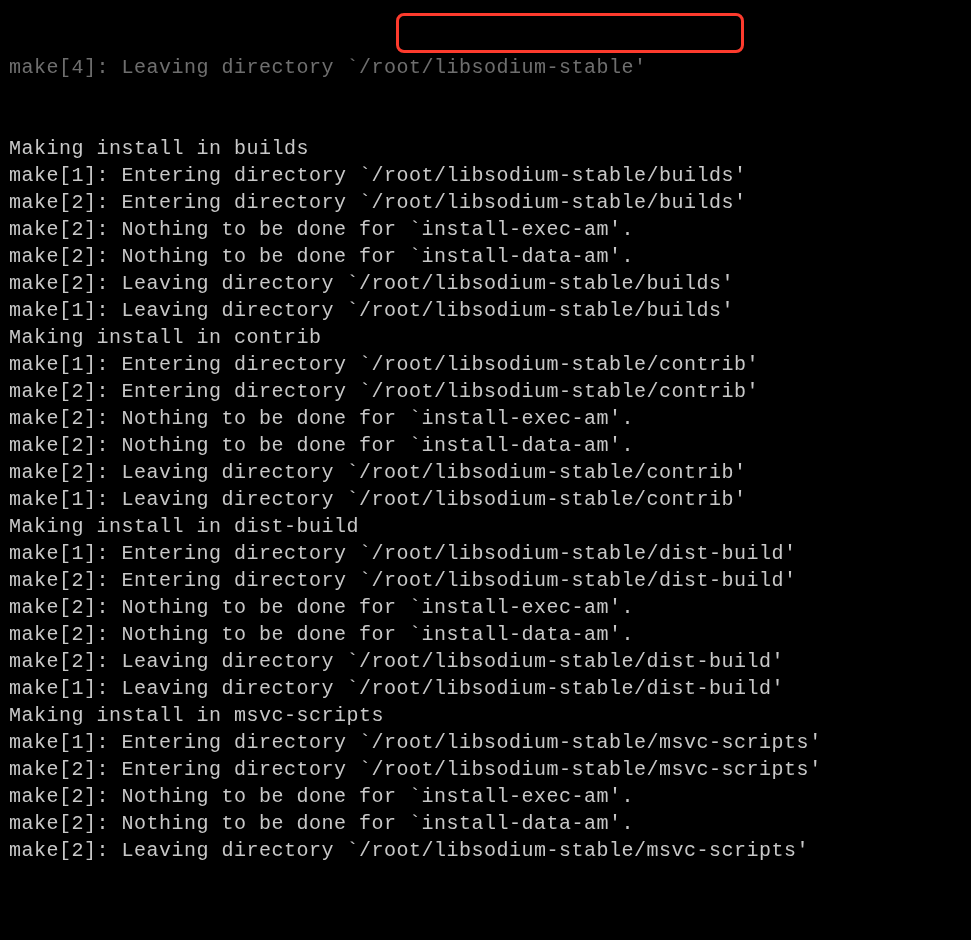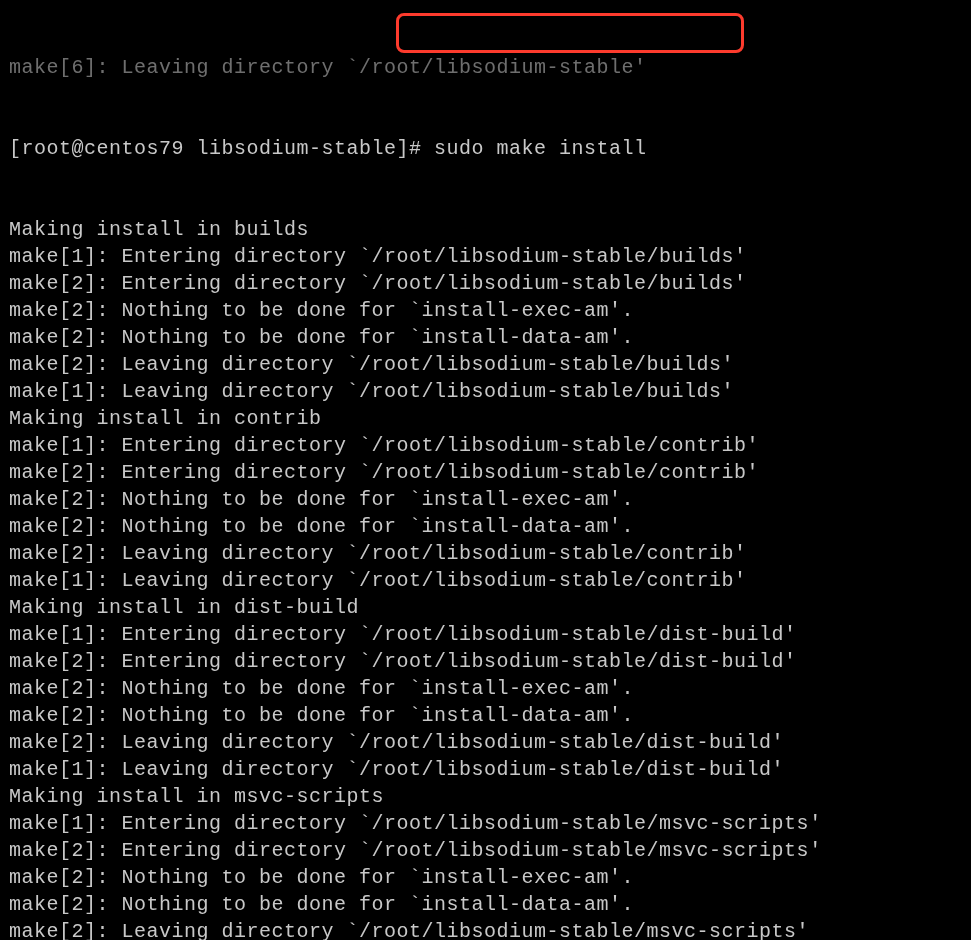--- a/index.html
+++ b/index.html
@@ -27,19 +27,18 @@
     position: absolute;
     border: 3px solid #fd3b2d;
     border-radius: 8px;
     pointer-events: none;
   }
 </style>
 </head>
 <body>
 
 <div class="terminal">
-  <span class="line cutoff">make[6]: Leaving directory `/root/libsodium-stable'</span>
-  <span class="line"><span>[root@centos79 libsodium-stable]# </span><span>sudo make install</span></span>
+  <span class="line cutoff">make[4]: Leaving directory `/root/libsodium-stable'</span>
   <div id="out"><span class="line">Making install in builds</span><span class="line">make[1]: Entering directory `/root/libsodium-stable/builds'</span><span class="line">make[2]: Entering directory `/root/libsodium-stable/builds'</span><span class="line">make[2]: Nothing to be done for `install-exec-am'.</span><span class="line">make[2]: Nothing to be done for `install-data-am'.</span><span class="line">make[2]: Leaving directory `/root/libsodium-stable/builds'</span><span class="line">make[1]: Leaving directory `/root/libsodium-stable/builds'</span><span class="line">Making install in contrib</span><span class="line">make[1]: Entering directory `/root/libsodium-stable/contrib'</span><span class="line">make[2]: Entering directory `/root/libsodium-stable/contrib'</span><span class="line">make[2]: Nothing to be done for `install-exec-am'.</span><span class="line">make[2]: Nothing to be done for `install-data-am'.</span><span class="line">make[2]: Leaving directory `/root/libsodium-stable/contrib'</span><span class="line">make[1]: Leaving directory `/root/libsodium-stable/contrib'</span><span class="line">Making install in dist-build</span><span class="line">make[1]: Entering directory `/root/libsodium-stable/dist-build'</span><span class="line">make[2]: Entering directory `/root/libsodium-stable/dist-build'</span><span class="line">make[2]: Nothing to be done for `install-exec-am'.</span><span class="line">make[2]: Nothing to be done for `install-data-am'.</span><span class="line">make[2]: Leaving directory `/root/libsodium-stable/dist-build'</span><span class="line">make[1]: Leaving directory `/root/libsodium-stable/dist-build'</span><span class="line">Making install in msvc-scripts</span><span class="line">make[1]: Entering directory `/root/libsodium-stable/msvc-scripts'</span><span class="line">make[2]: Entering directory `/root/libsodium-stable/msvc-scripts'</span><span class="line">make[2]: Nothing to be done for `install-exec-am'.</span><span class="line">make[2]: Nothing to be done for `install-data-am'.</span><span class="line">make[2]: Leaving directory `/root/libsodium-stable/msvc-scripts'</span></div>
   
 </div>
 
 <div class="highlight-box" style="top:13px;left:396px;width:342px;height:34px;"></div>
 
 </body></html>

